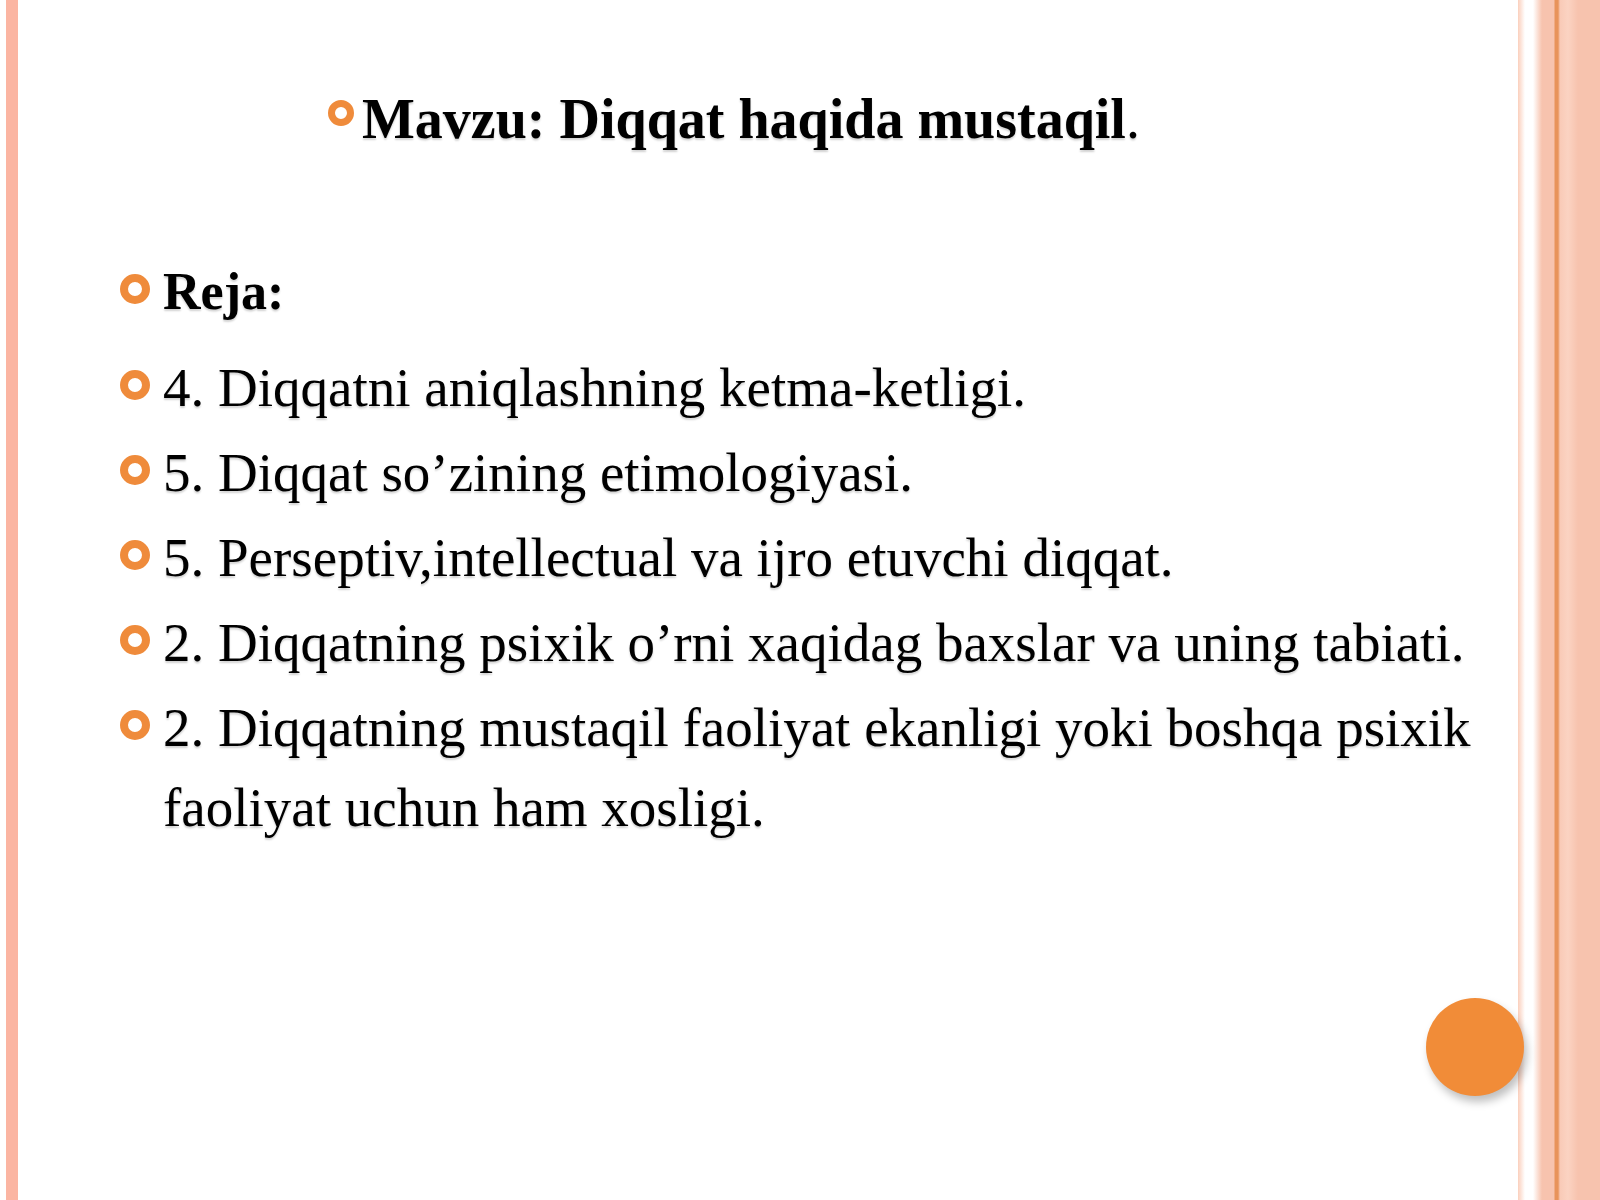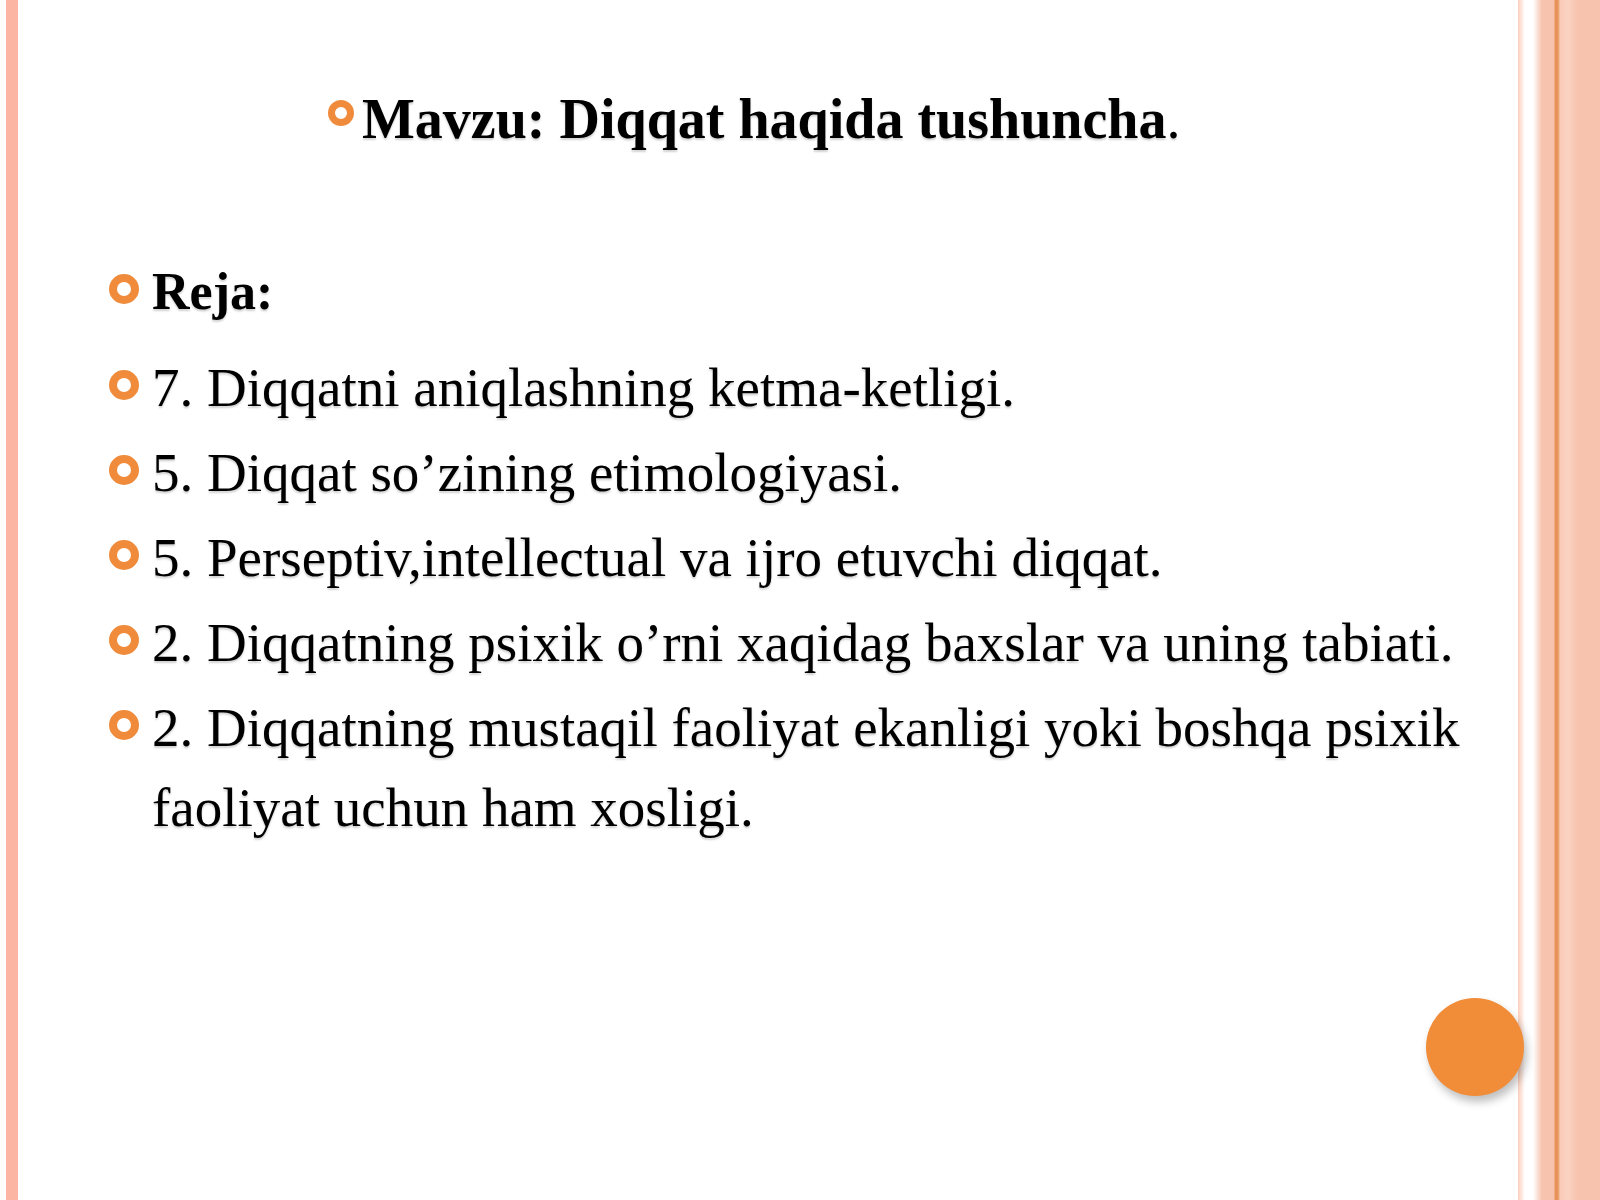--- a/index.html
+++ b/index.html
@@ -76,21 +76,21 @@
     margin: 0;
     font-size: 56px;
     line-height: 70px;
     font-weight: normal;
     color: var(--text, #000000);
     text-shadow: 0 2px 2px rgba(0,0,0,0.18);
   }
   .title-text .bold-part { font-weight: bold; }
   .content {
     position: absolute;
-    left: 107px;
+    left: 118px;
     top: 252px;
     width: 1398px;
   }
   .heading-row {
     position: relative;
     padding-left: 45px;
     margin-bottom: 4px;
     line-height: 80px;
   }
   .heading-row .ring {
@@ -138,34 +138,34 @@
 </head>
 <body>
 
 <div class="slide">
 
   <div class="left-stripe"></div>
   <div class="right-band"></div>
 
   <div class="title-row">
     <span class="ring"></span>
-    <h1 class="title-text"><span class="bold-part">Mavzu: Diqqat haqida tushuncha</span><span>.</span></h1>
+    <h1 class="title-text"><span class="bold-part">Mavzu: Diqqat haqida mustaqil</span><span>.</span></h1>
   </div>
 
   <div class="content">
 
     <div class="heading-row">
       <span class="ring"></span>
       <span class="heading-label">Reja:</span>
     </div>
 
     <ul class="plan-list">
       <li>
         <span class="ring"></span>
-        <span class="item-text">7. Diqqatni aniqlashning ketma-ketligi.</span>
+        <span class="item-text">4. Diqqatni aniqlashning ketma-ketligi.</span>
       </li>
       <li>
         <span class="ring"></span>
         <span class="item-text">5. Diqqat so’zining etimologiyasi.</span>
       </li>
       <li>
         <span class="ring"></span>
         <span class="item-text">5. Perseptiv,intellectual va ijro etuvchi diqqat.</span>
       </li>
       <li>

